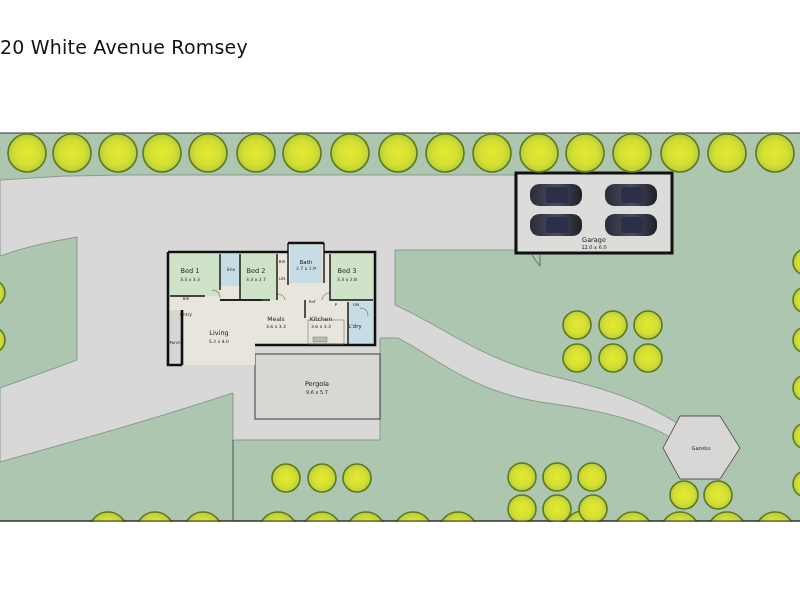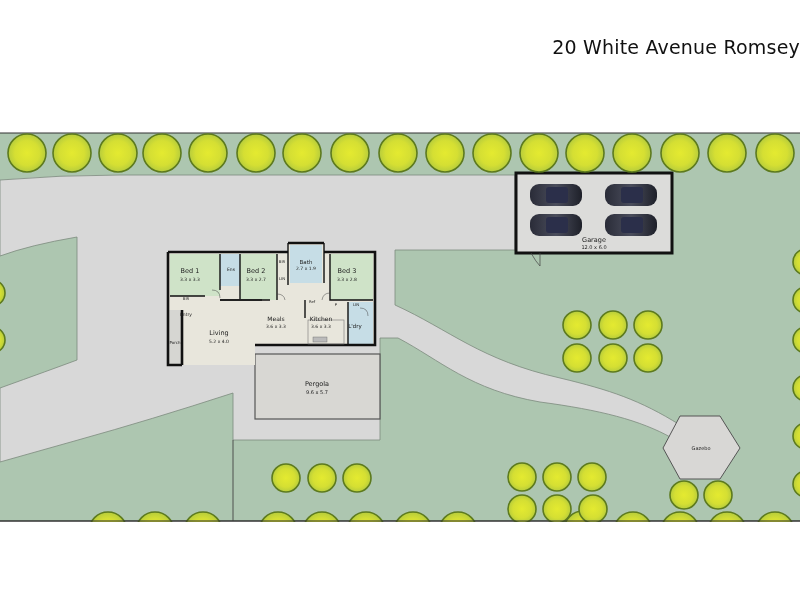--- a/index.html
+++ b/index.html
@@ -1,17 +1,17 @@
 <!DOCTYPE html>
 <html><head>
 <meta charset="utf-8">
 <style>
   html,body{margin:0;padding:0;background:#ffffff;}
   body{width:800px;height:600px;position:relative;overflow:hidden;font-family:"DejaVu Sans",sans-serif;}
-  .title{position:absolute;left:0;top:36px;width:800px;text-align:right;font-family:"DejaVu Sans",sans-serif;font-size:19px;color:#111;letter-spacing:0.2px;}
+  .title{position:absolute;left:0;top:36px;width:800px;text-align:left;font-family:"DejaVu Sans",sans-serif;font-size:19px;color:#111;letter-spacing:0.2px;}
   svg{position:absolute;left:0;top:0;}
   .lbl{font-family:"DejaVu Sans",sans-serif;fill:#222;}
 </style>
 </head>
 <body>
 
 <div class="title">20 White Avenue  Romsey</div>
 
 <svg width="800" height="600" viewBox="0 0 800 600">
   <defs>

